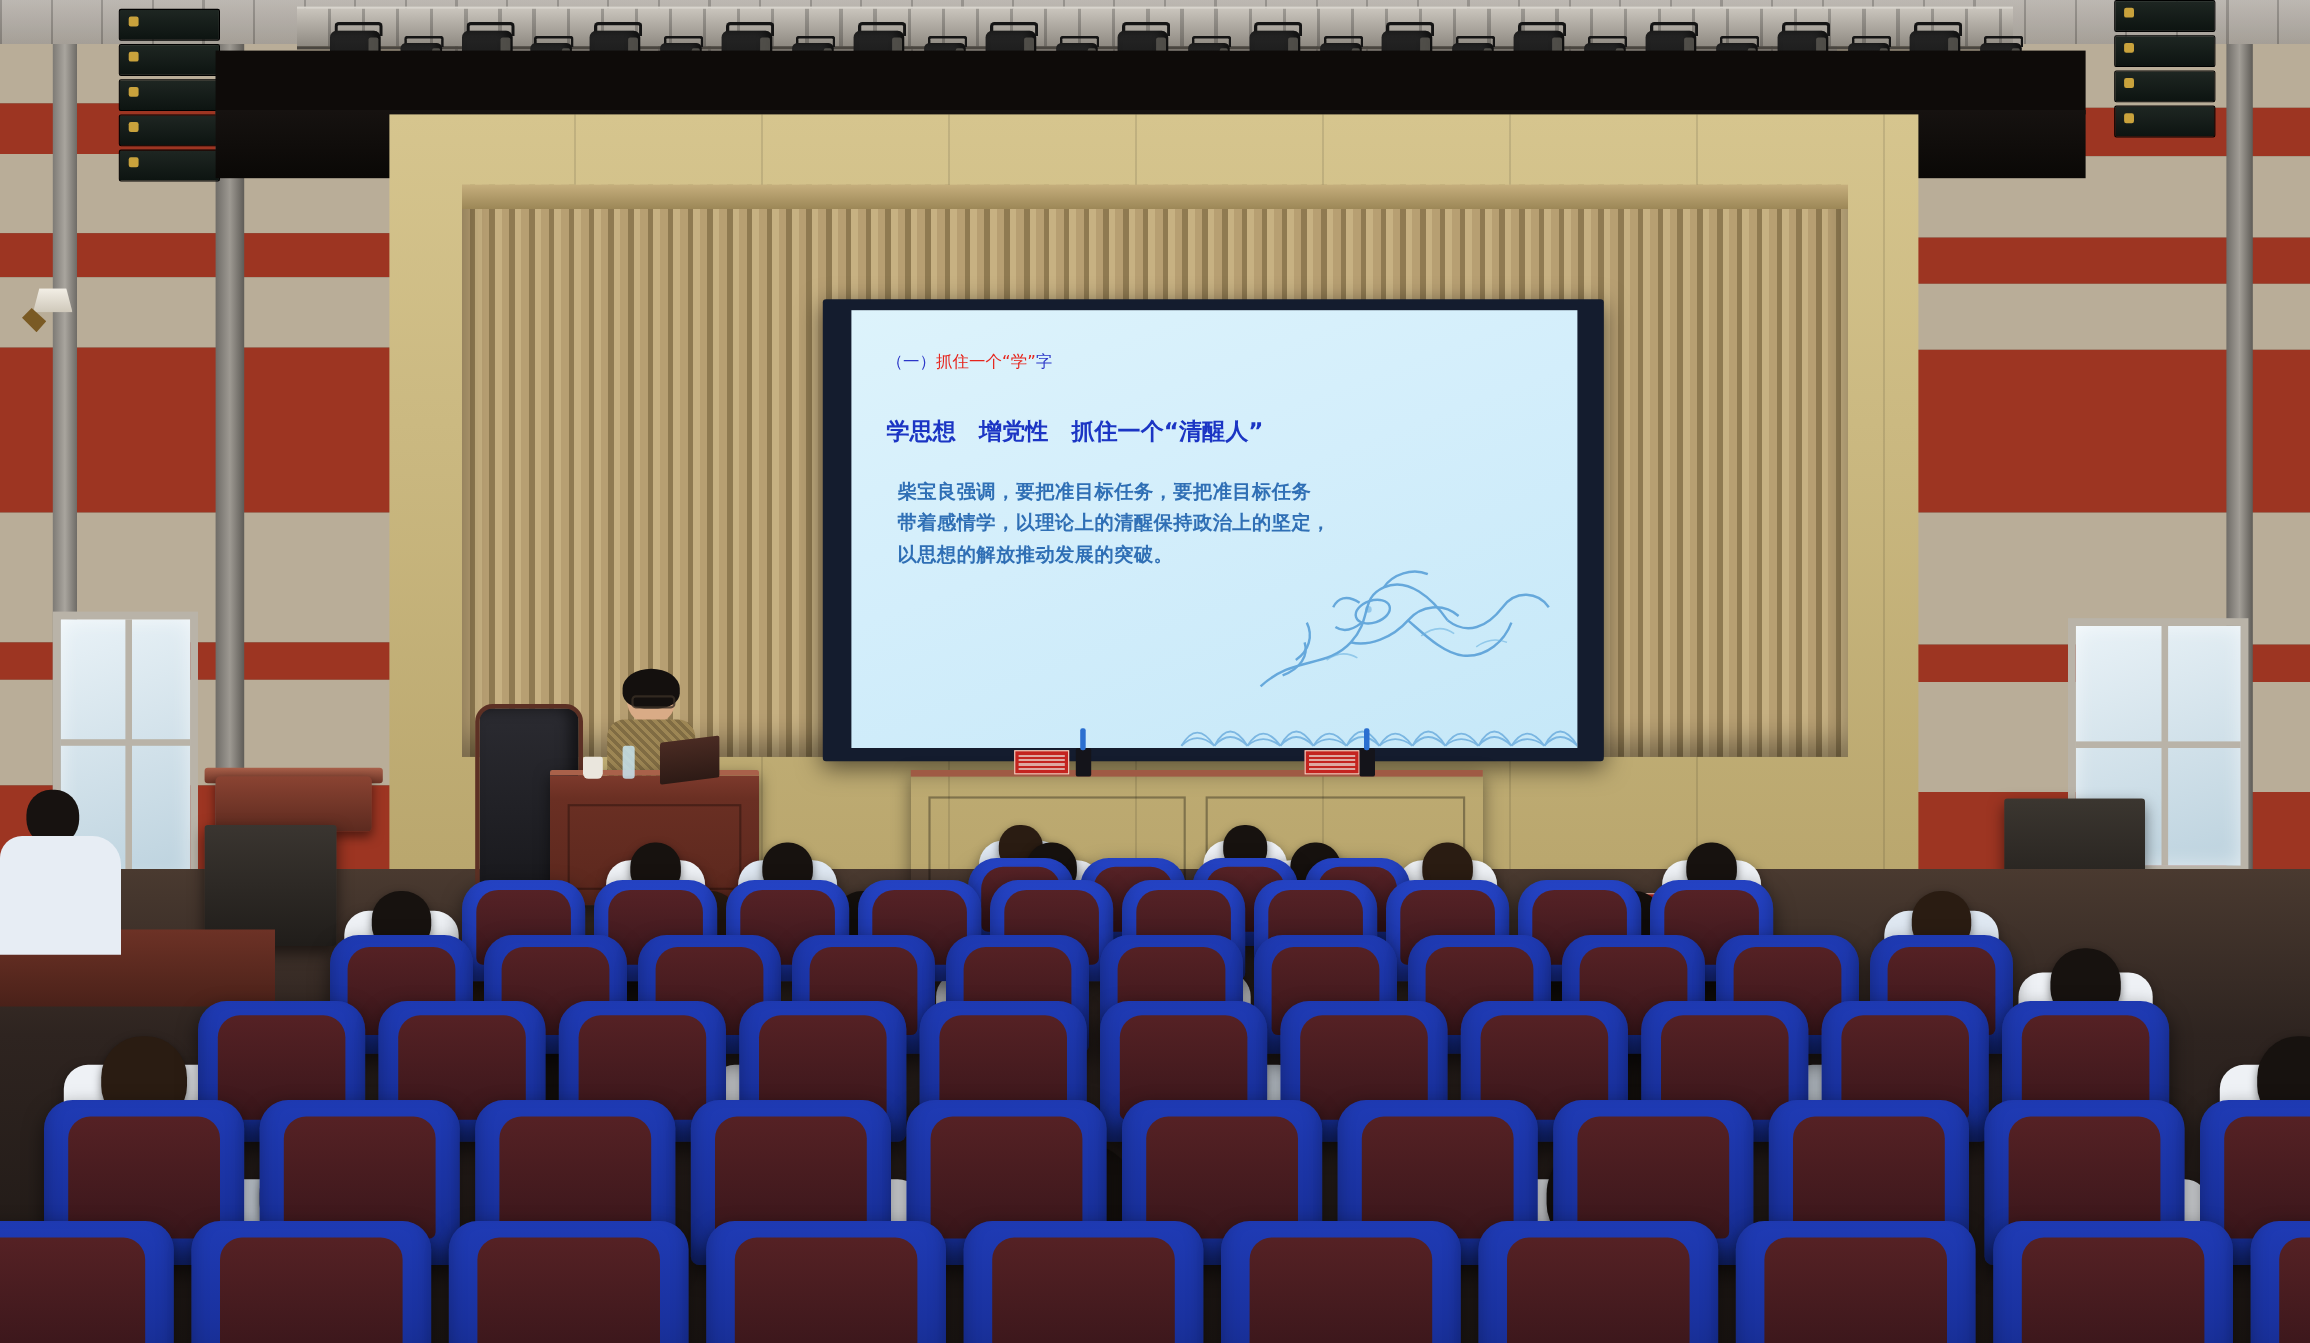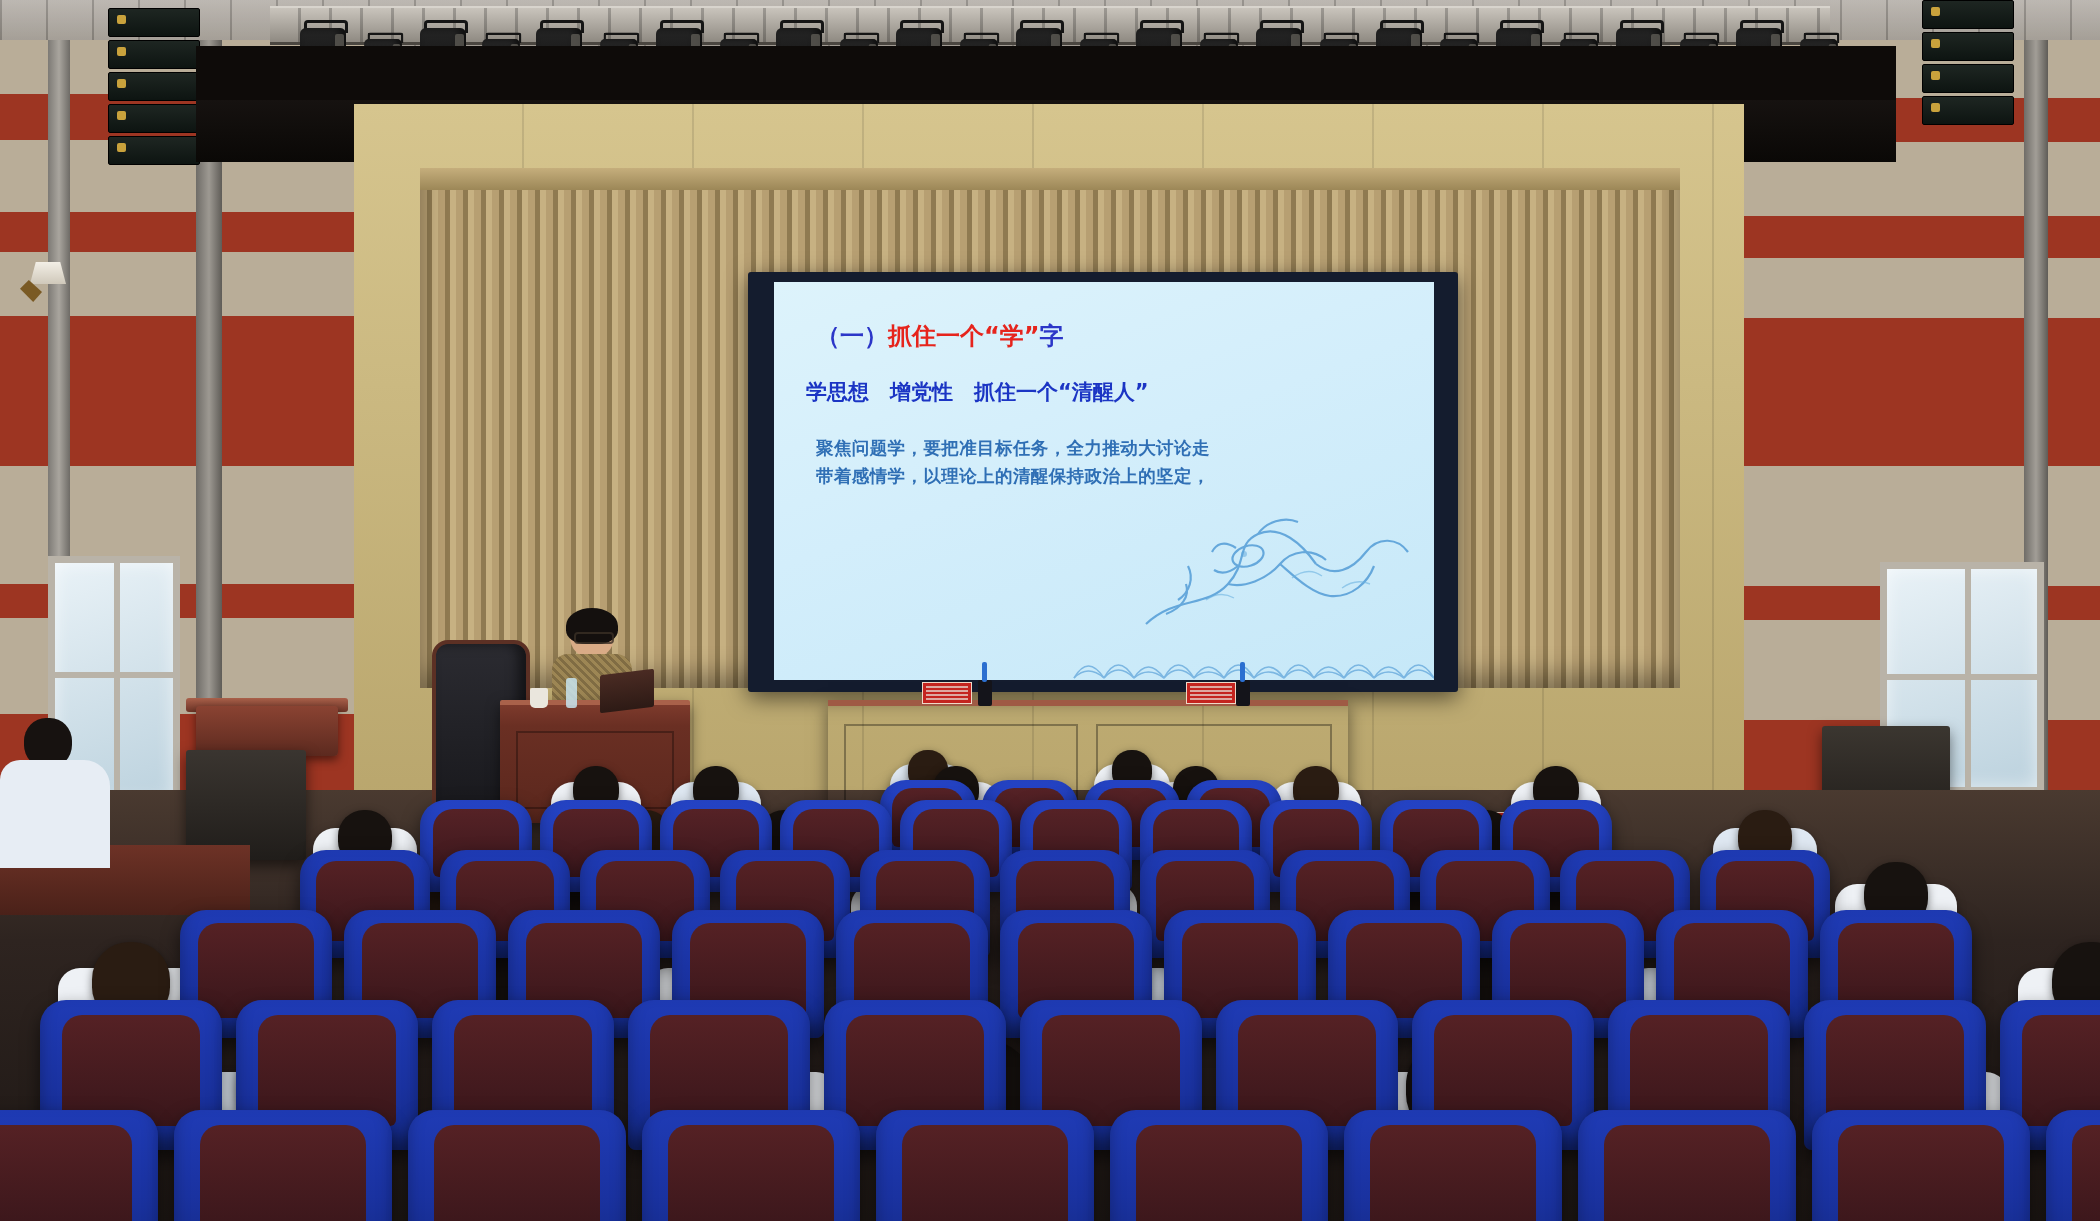--- a/index.html
+++ b/index.html
@@ -58,21 +58,21 @@
     background:repeating-linear-gradient(90deg,#b79f72 0 7px,#8f7a51 7px 12px,#c7b182 12px 18px);
     box-shadow:inset 0 -14px 26px rgba(0,0,0,.35);}
   .curtain-top{position:absolute;left:420px;top:168px;width:1260px;height:22px;
     background:linear-gradient(180deg,#c5ae7c,#9c8757);}
 
   
   .screen-frame{position:absolute;left:748px;top:272px;width:710px;height:420px;
     background:#141c2e;border-radius:3px;box-shadow:0 6px 22px rgba(0,0,0,.55);}
   .screen{position:absolute;left:26px;top:10px;width:660px;height:398px;
     background:linear-gradient(160deg,#ddf3fb 0%,#d3eefb 45%,#c6e8f8 100%);overflow:hidden;}
-  .slide-h1{position:absolute;left:42px;top:38px;font-size:24px;font-weight:bold;white-space:nowrap;}
+  .slide-h1{position:absolute;left:32px;top:38px;font-size:15px;font-weight:normal;white-space:nowrap;}
   .slide-h1 .paren{color:#2b36c8;}
   .slide-h1 .hl{color:#e6241c;}
   .slide-h1 .tail{color:#2b36c8;}
   .slide-h2{position:absolute;left:32px;top:96px;font-size:21px;font-weight:bold;color:#1b35c4;white-space:nowrap;}
   .slide-body{position:absolute;left:42px;top:152px;width:580px;color:#2f6fb5;
     font-size:17.5px;line-height:1.62;font-weight:bold;letter-spacing:.4px;}
   .slide-body div{white-space:nowrap;}
   .dragon{position:absolute;right:18px;bottom:6px;width:300px;height:170px;opacity:.85;}
   .waves{position:absolute;left:0;right:0;bottom:0;height:46px;opacity:.75;}
 
@@ -392,22 +392,23 @@
   <div class="screen-frame">
     <div class="screen">
 
       <div class="slide-h1">
         <span class="paren">（一）</span><span class="hl">抓住一个</span><span class="hl">“学”</span><span class="tail">字</span>
       </div>
 
       <div class="slide-h2">学思想　增党性　抓住一个“清醒人”</div>
 
       <div class="slide-body">
-        <div>聚焦问题学，要把准目标任务，全力推动大讨论走</div>
+        <div>柴宝良强调，要把准目标任务，要把准目标任务</div>
         <div>带着感情学，以理论上的清醒保持政治上的坚定，</div>
+        <div>以思想的解放推动发展的突破。</div>
       </div>
 
       <svg class="dragon" viewBox="0 0 300 170">
         <g fill="none" stroke="#3f8fd0" stroke-width="2.2" opacity=".85">
           <path d="M30 120 C60 92 90 104 112 80 C132 58 120 40 142 30 C164 20 186 40 200 60"></path>
           <path d="M112 80 C128 84 150 76 164 60 C176 46 196 44 210 56"></path>
           <path d="M142 30 C150 18 168 12 182 18"></path>
           <path d="M200 60 C218 74 236 66 250 48 C262 32 282 34 292 48"></path>
           <path d="M164 60 C178 72 196 90 214 92 C236 94 252 78 258 62"></path>
           <path d="M50 110 C66 104 74 92 70 80"></path>

